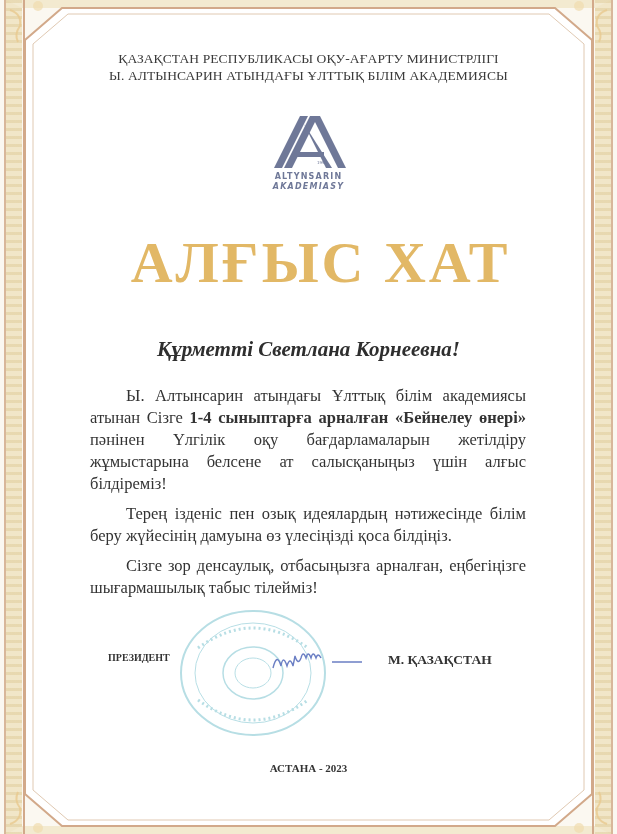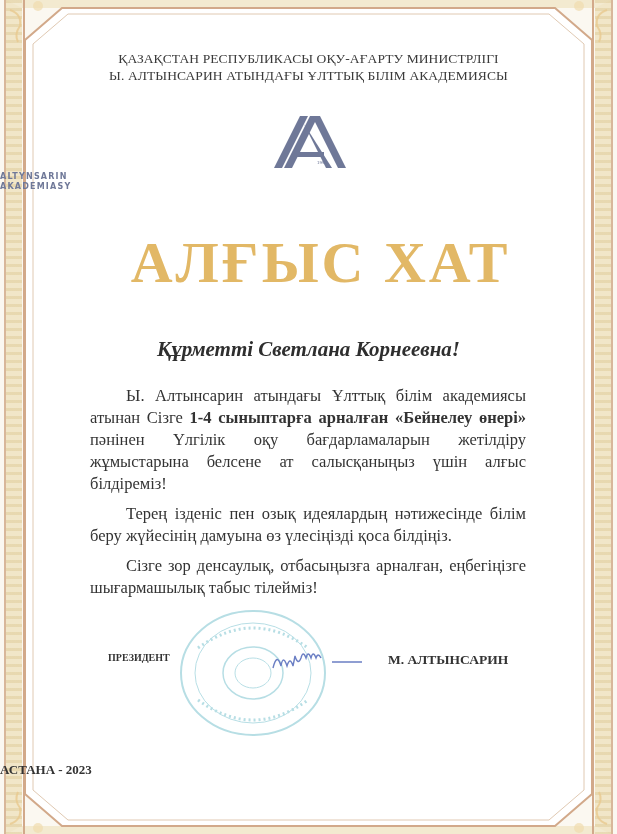--- a/index.html
+++ b/index.html
@@ -34,21 +34,21 @@
   .orn-line-r2 { position: absolute; right: 23px; top: 0; width: 2px; height: 834px; background: #d2a98a; }
   svg.frame { position: absolute; left: 0; top: 0; }
 
   .header {
     position: absolute; left: 0; width: 617px; top: 50px;
     text-align: center; font-size: 13.5px; line-height: 17px; color: #3a3a3a;
     letter-spacing: 0.1px;
   }
   .logo { position: absolute; left: 270px; top: 112px; width: 80px; height: 92px; }
   .logo-text {
-    position: absolute; left: 0; width: 617px; 
+    position: absolute; left: 0; width: 617px; text-align: center;
     font-family: "DejaVu Sans", sans-serif; font-weight: bold;
     font-size: 8px; letter-spacing: 1.2px; color: #6f7898; line-height: 10px;
   }
   .title {
     position: absolute; left: 12px; width: 617px; top: 228px; text-align: center;
     font-size: 58px; font-weight: bold; color: #e2b866; letter-spacing: 3px;
     line-height: 70px;
   }
   .greeting {
     position: absolute; left: 0; width: 617px; top: 337px; text-align: center;
@@ -58,21 +58,21 @@
     position: absolute; left: 82px; width: 452px; top: 377px;
     font-size: 16.5px; line-height: 22px; text-align: justify; color: #333;
   }
   .body p { margin: 8px; text-indent: 36px; }
   .body .b { font-weight: bold; }
   .sig-row { position: absolute; top: 652px; left: 0; width: 617px; height: 24px; }
   .president { position: absolute; left: 108px; top: 0; font-size: 10px; font-weight: bold; color: #333; }
   .sig-name { position: absolute; left: 388px; top: 0; font-size: 13.5px; font-weight: bold; color: #333; }
   .signature { position: absolute; left: 270px; top: 648px; }
   .stamp { position: absolute; left: 178px; top: 608px; }
-  .city { position: absolute; left: 0; width: 617px; top: 762px; text-align: left; font-size: 13px; font-weight: bold; color: #333; }
+  .city { position: absolute; left: 0; width: 617px; top: 762px; text-align: center; font-size: 11px; font-weight: bold; color: #333; }
   .series { position: absolute; left: 79px; top: 833px; font-size: 8px; font-weight: bold; line-height: 9px; color: #333; text-align: center; }
 </style>
 </head>
 <body>
 
 <div class="page">
   <div class="orn-strip"></div>
   <div class="orn-line-l"></div>
   <div class="orn-line-r"></div>
   <div class="orn-line-l2"></div>
@@ -105,21 +105,21 @@
     <g fill="#6f7898">
       <polygon points="30,4 38,4 12,56 4,56"></polygon>
       <polygon points="40,4 48,4 22,56 14,56"></polygon>
       <polygon points="42,4 50,4 76,56 68,56"></polygon>
       <polygon points="34,12 38,18 62,56 56,56"></polygon>
       <rect x="26" y="40" width="28" height="5"></rect>
     </g>
     <text x="47" y="52" font-size="4" fill="#6f7898" font-family="DejaVu Sans, sans-serif">1991</text>
   </svg>
   <div class="logo-text" style="top:172px;">ALTYNSARIN</div>
-  <div class="logo-text" style="top:182px;">AKADEMIASY</div>
+  <div class="logo-text" style="top:182px;font-style:italic;">AKADEMIASY</div>
 
   <div class="title">АЛҒЫС ХАТ</div>
 
   <div class="greeting">Құрметті Светлана Корнеевна!</div>
 
   <div class="body">
     <p><span>Ы. Алтынсарин атындағы Ұлттық білім академиясы атынан Сізге </span><span class="b">1-4 сыныптарға арналған «Бейнелеу өнері»</span><span> пәнінен Үлгілік оқу бағдарламаларын жетілдіру жұмыстарына белсене ат салысқаныңыз үшін алғыс білдіреміз!</span></p>
     <p>Терең ізденіс пен озық идеялардың нәтижесінде білім беру жүйесінің дамуына өз үлесіңізді қоса білдіңіз.</p>
     <p>Сізге зор денсаулық, отбасыңызға арналған, еңбегіңізге шығармашылық табыс тілейміз!</p>
   </div>
@@ -130,21 +130,21 @@
       <ellipse cx="75" cy="65" rx="58" ry="50" stroke-width="1"></ellipse>
       <ellipse cx="75" cy="65" rx="30" ry="26" stroke-width="1.5"></ellipse>
       <ellipse cx="75" cy="65" rx="18" ry="15" stroke-width="1"></ellipse>
       <path d="M20,40 q55,-40 110,0" stroke-width="3" stroke-dasharray="2 3"></path>
       <path d="M20,92 q55,40 110,0" stroke-width="3" stroke-dasharray="2 3"></path>
     </g>
   </svg>
 
   <div class="sig-row">
     <span class="president">ПРЕЗИДЕНТ</span>
-    <span class="sig-name">М. АЛТЫНСАРИН</span>
+    <span class="sig-name">М. ҚАЗАҚСТАН</span>
   </div>
   <svg class="signature" width="100" height="26">
     <path d="M3,20 q4,-16 8,-2 q2,-12 6,0 q3,-10 6,0 l2,-10 q3,10 6,2 q2,-8 5,0 q2,-8 5,0 q2,-8 5,0 q2,-6 5,0 M62,14 l30,0" fill="none" stroke="#6b7fc4" stroke-width="1.4"></path>
   </svg>
 
   <div class="city">АСТАНА - 2023</div>
 
   <div class="series">
     <div>Серия I</div>
     <div>№ 0300</div>

